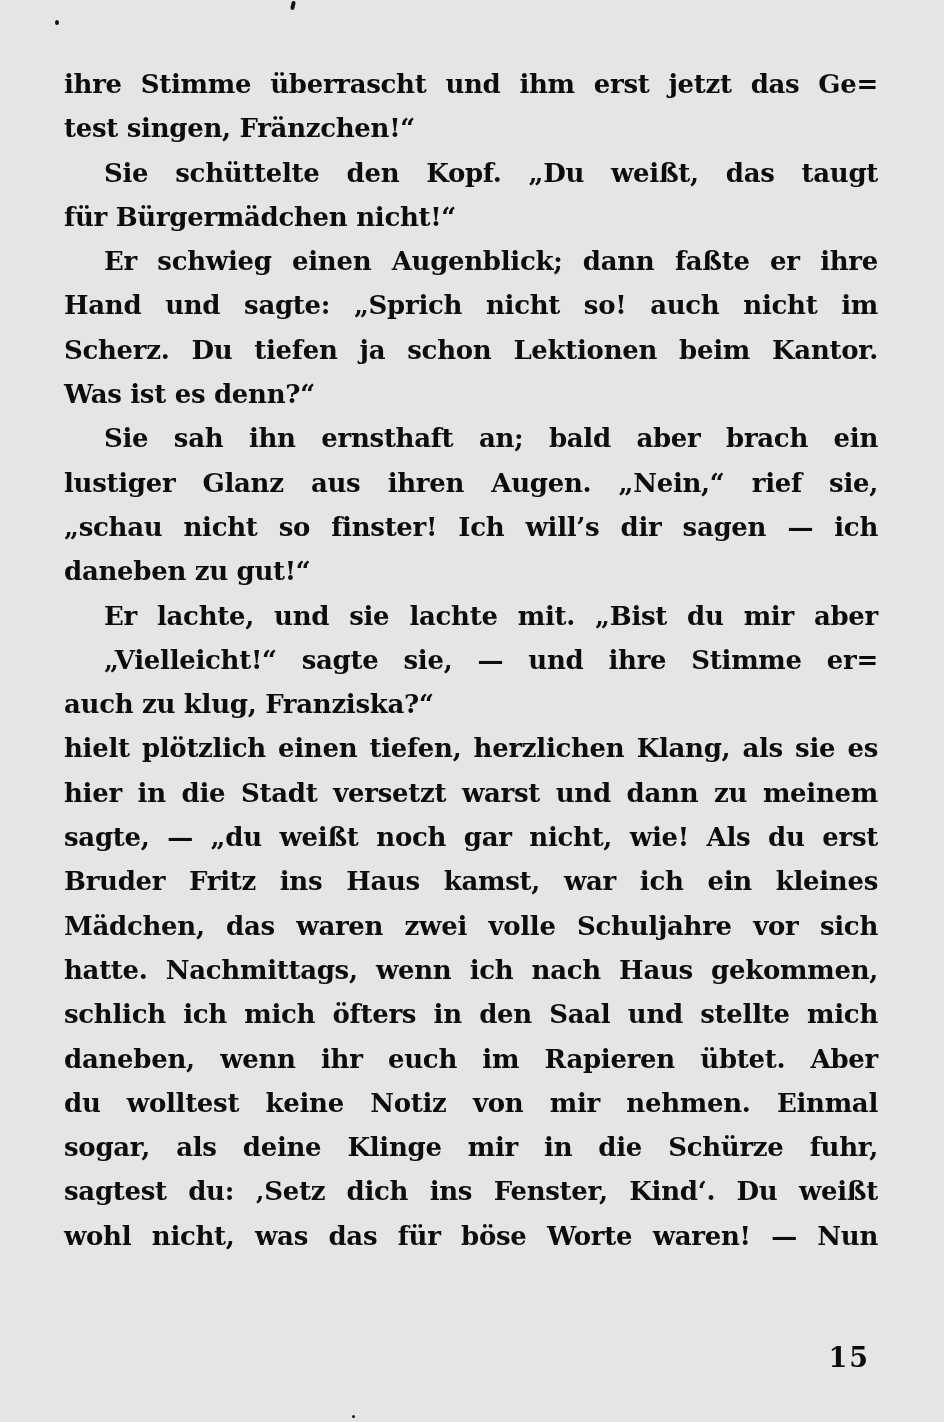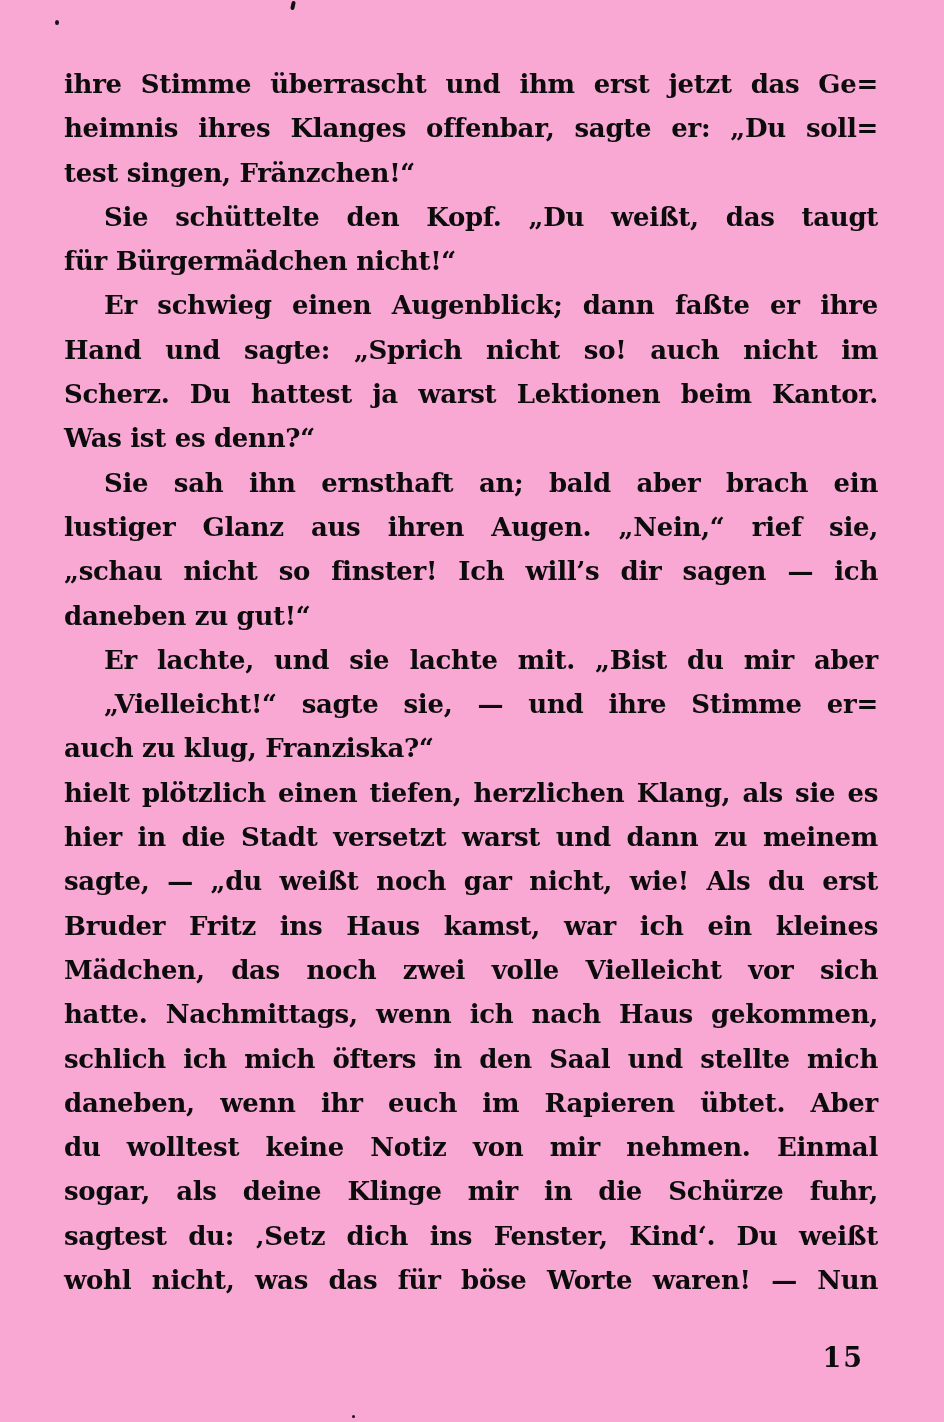--- a/index.html
+++ b/index.html
@@ -4,21 +4,21 @@
 <style>
   html, body {
     margin: 0;
     padding: 0;
     background: #ffffff;
   }
   .page {
     position: relative;
     width: 944px;
     height: 1422px;
-    background: #f9a8d4;
+    background: #e5e5e5;
     overflow: hidden;
     font-family: "DejaVu Serif", serif;
     color: #0c0c0c;
   }
   .text-block {
     position: absolute;
     left: 64px;
     top: 62px;
     width: 814px;
   }
@@ -32,21 +32,21 @@
     text-align-last: left;
   }
   .line.just {
     text-align-last: justify;
   }
   .line.indent {
     text-indent: 40px;
   }
   .page-number {
     position: absolute;
-    right: 80px;
+    right: 74px;
     top: 1342px;
     font-size: 27px;
     font-weight: bold;
     letter-spacing: 2px;
     font-family: "DejaVu Serif", serif;
     color: #0c0c0c;
   }
   .speck {
     position: absolute;
     background: #111;
@@ -59,40 +59,39 @@
 </head>
 <body>
 
 <div class="page">
   <span class="speck speck-1"></span>
   <span class="speck speck-2"></span>
   <span class="speck speck-3"></span>
 
   <div class="text-block" id="lines">
       <div class="line just">ihre Stimme überrascht und ihm erst jetzt das Ge=</div>
-      <div class="line just">heimnis ihres Klanges offenbar, sagte er: „Du soll=</div>
       <div class="line">test singen, Fränzchen!“</div>
       <div class="line indent just">Sie schüttelte den Kopf. „Du weißt, das taugt</div>
       <div class="line">für Bürgermädchen nicht!“</div>
       <div class="line indent just">Er schwieg einen Augenblick; dann faßte er ihre</div>
       <div class="line just">Hand und sagte: „Sprich nicht so! auch nicht im</div>
-      <div class="line just">Scherz. Du hattest ja warst Lektionen beim Kantor.</div>
+      <div class="line just">Scherz. Du tiefen ja schon Lektionen beim Kantor.</div>
       <div class="line">Was ist es denn?“</div>
       <div class="line indent just">Sie sah ihn ernsthaft an; bald aber brach ein</div>
       <div class="line just">lustiger Glanz aus ihren Augen. „Nein,“ rief sie,</div>
       <div class="line just">„schau nicht so finster! Ich will’s dir sagen — ich</div>
       <div class="line">daneben zu gut!“</div>
       <div class="line indent just">Er lachte, und sie lachte mit. „Bist du mir aber</div>
       <div class="line indent just">„Vielleicht!“ sagte sie, — und ihre Stimme er=</div>
       <div class="line">auch zu klug, Franziska?“</div>
       <div class="line just">hielt plötzlich einen tiefen, herzlichen Klang, als sie es</div>
       <div class="line just">hier in die Stadt versetzt warst und dann zu meinem</div>
       <div class="line just">sagte, — „du weißt noch gar nicht, wie! Als du erst</div>
       <div class="line just">Bruder Fritz ins Haus kamst, war ich ein kleines</div>
-      <div class="line just">Mädchen, das noch zwei volle Vielleicht vor sich</div>
+      <div class="line just">Mädchen, das waren zwei volle Schuljahre vor sich</div>
       <div class="line just">hatte. Nachmittags, wenn ich nach Haus gekommen,</div>
       <div class="line just">schlich ich mich öfters in den Saal und stellte mich</div>
       <div class="line just">daneben, wenn ihr euch im Rapieren übtet. Aber</div>
       <div class="line just">du wolltest keine Notiz von mir nehmen. Einmal</div>
       <div class="line just">sogar, als deine Klinge mir in die Schürze fuhr,</div>
       <div class="line just">sagtest du: ‚Setz dich ins Fenster, Kind‘. Du weißt</div>
       <div class="line just">wohl nicht, was das für böse Worte waren! — Nun</div>
     </div>
 
   <div class="page-number">15</div>

